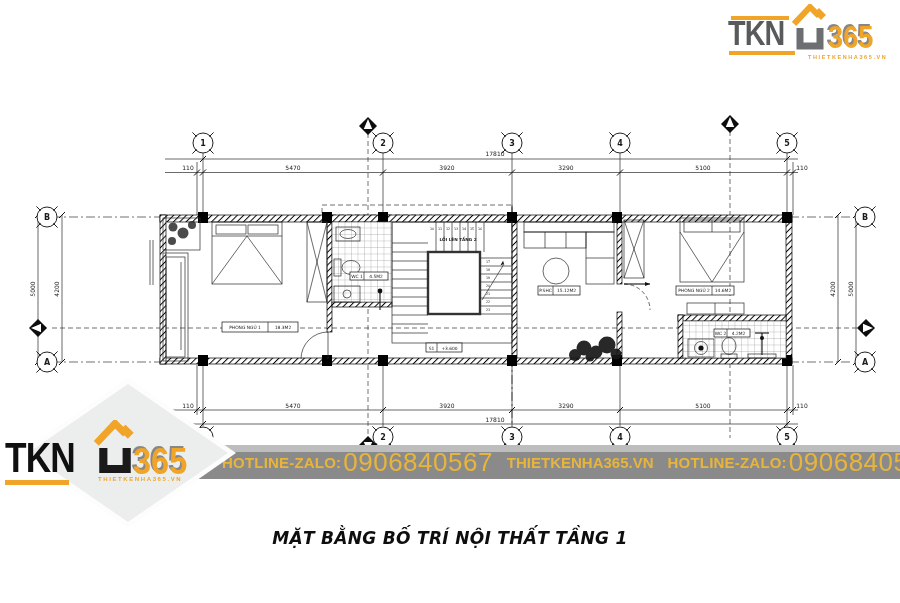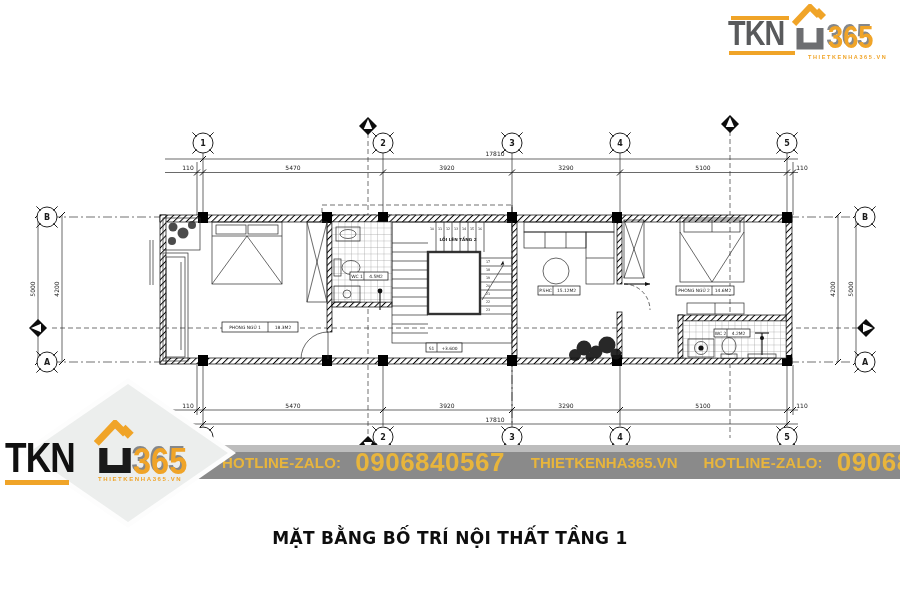--- a/index.html
+++ b/index.html
@@ -13,23 +13,23 @@
   .dash{stroke:#333;stroke-width:.7;fill:none;stroke-dasharray:5 3;}
   .dashdot{stroke:#333;stroke-width:.7;fill:none;stroke-dasharray:9 3 2 3;}
   .dimtxt{font-size:6px;}
   .bubtxt{font-size:8px;font-weight:bold;text-anchor:middle;}
   .lbl{font-size:4.4px;text-anchor:middle;}
   .lblbox{fill:#fff;stroke:#111;stroke-width:.7;}
   .steptxt{font-size:3.3px;text-anchor:middle;fill:#222;}
   
   #banner{position:absolute;left:150px;right:0;top:445px;height:34px;z-index:20;
     background:linear-gradient(#bdbdbd 0 7px,#8a8a8a 7px 100%);
-    display:flex;align-items:center;gap:14px;padding-left:72px;box-sizing:border-box;}
+    display:flex;align-items:center;gap:2px;padding-left:72px;box-sizing:border-box;}
   #banner .bl{color:#e8b53c;font-weight:bold;font-size:15px;letter-spacing:.2px;white-space:nowrap;}
-  #banner .bp{color:#e8b53c;font-weight:bold;font-size:26px;letter-spacing:.5px;white-space:nowrap;}
+  #banner .bp{color:#e8b53c;font-weight:normal;font-size:26px;letter-spacing:.5px;white-space:nowrap;}
   #banner .bs{color:#e8b53c;font-weight:bold;font-size:15px;margin-left:12px;margin-right:12px;white-space:nowrap;}
   
   .dia{position:absolute;clip-path:polygon(50% 0,100% 50%,50% 100%,0 50%);}
   #dia-outer{left:20px;top:378px;width:216px;height:150px;background:#fdfdfd;z-index:30;}
   #dia-inner{left:28px;top:384px;width:200px;height:138px;background:#eceeed;z-index:31;}
   
   .logo{position:absolute;text-align:right;}
   #logo-tr{left:720px;top:4px;width:180px;height:62px;z-index:10;}
   #logo-bl{left:2px;top:416px;width:220px;height:80px;z-index:40;}
   .logo .bar{position:absolute;background:#f0a428;}
@@ -43,21 +43,21 @@
   #logo-tr .n365{left:108px;top:18px;font-size:31px;}
   #logo-tr .tag{left:88px;top:50px;font-size:5.5px;}
   #logo-tr .house{position:absolute;left:72px;top:0px;}
   #logo-bl .tkn{left:3px;top:20px;font-size:43px;color:#101010;}
   #logo-bl .bar.b{left:3px;top:64px;width:64px;height:5px;}
   #logo-bl .n365{left:131px;top:27px;font-size:37px;}
   #logo-bl .tag{left:96px;top:60px;font-size:6px;}
   #logo-bl .house{position:absolute;left:92px;top:4px;}
   
   #caption{position:absolute;left:0;top:528px;width:100%;text-align:center;z-index:5;
-    font-family:"DejaVu Sans",sans-serif;font-size:17px;font-weight:800;color:#0e0e0e;letter-spacing:.3px;}
+    font-family:"DejaVu Sans",sans-serif;font-size:17px;font-weight:800;color:#0e0e0e;letter-spacing:.3px;font-style:italic;}
 </style>
 </head>
 <body>
 
 <div id="page">
 
 <svg id="plan-svg" width="900" height="603" viewBox="0 0 900 603">
   <defs>
     <pattern id="hatch" width="4.5" height="4.5" patternUnits="userSpaceOnUse" patternTransform="rotate(45)">
       <rect width="4.5" height="4.5" fill="#fff"></rect>

